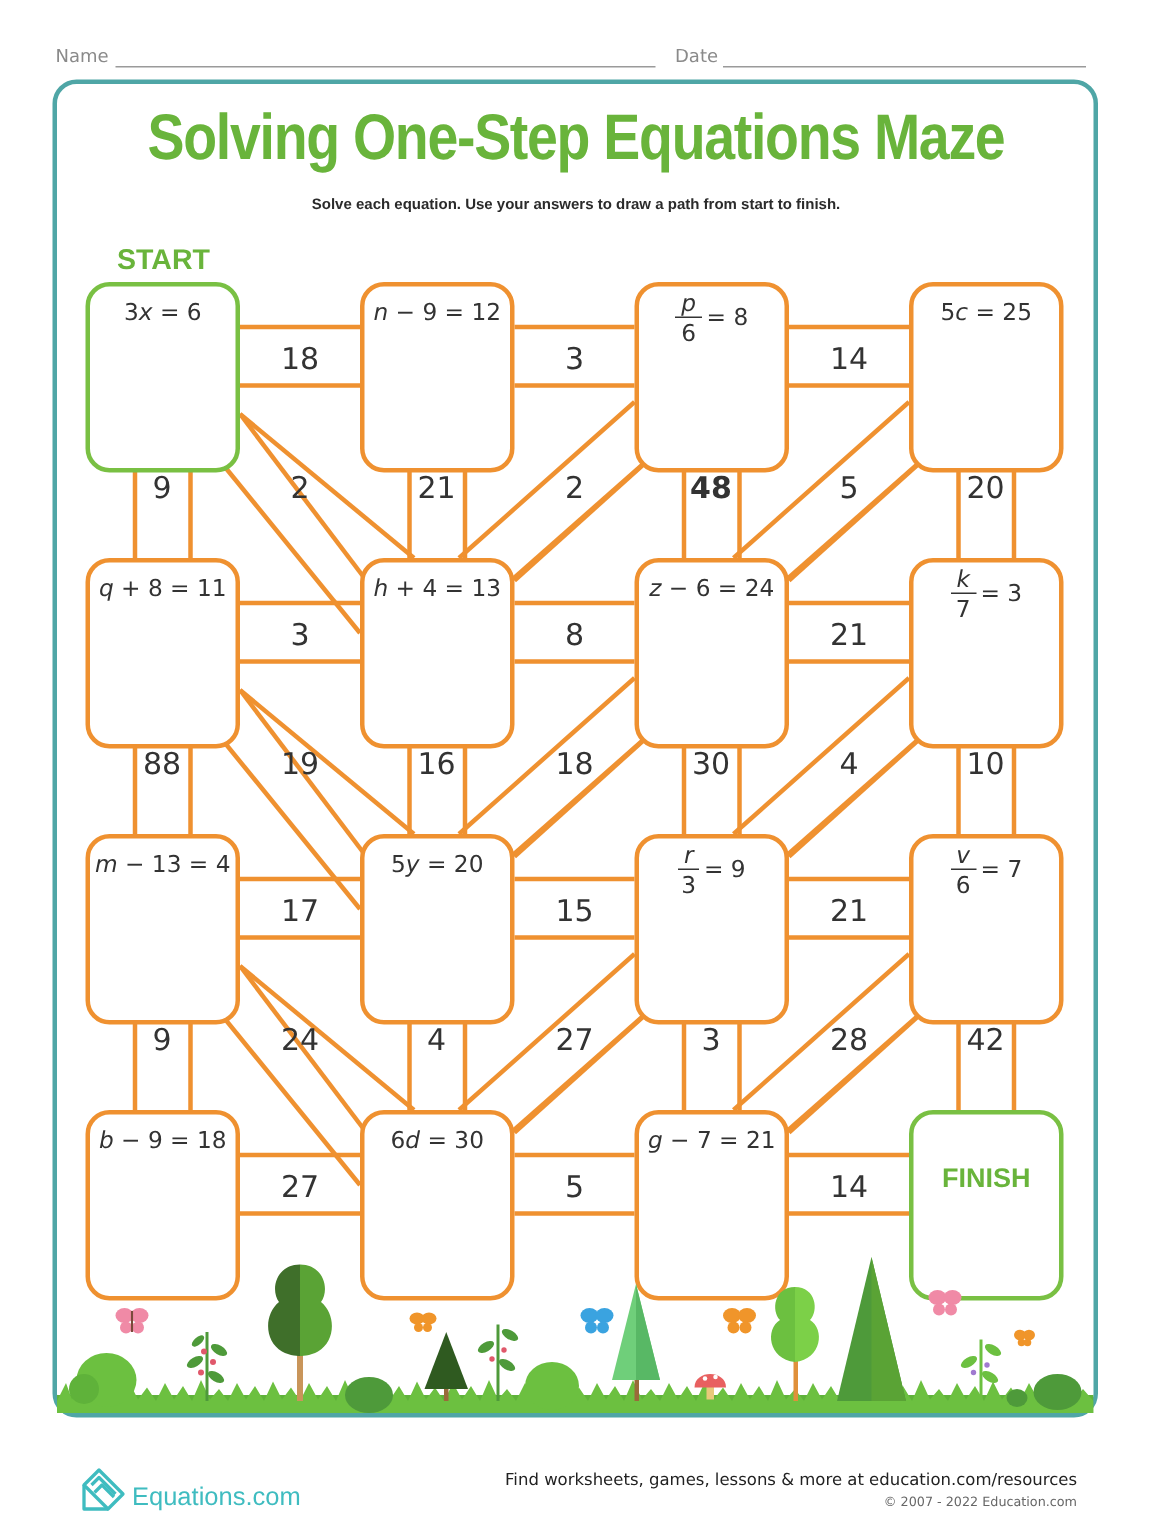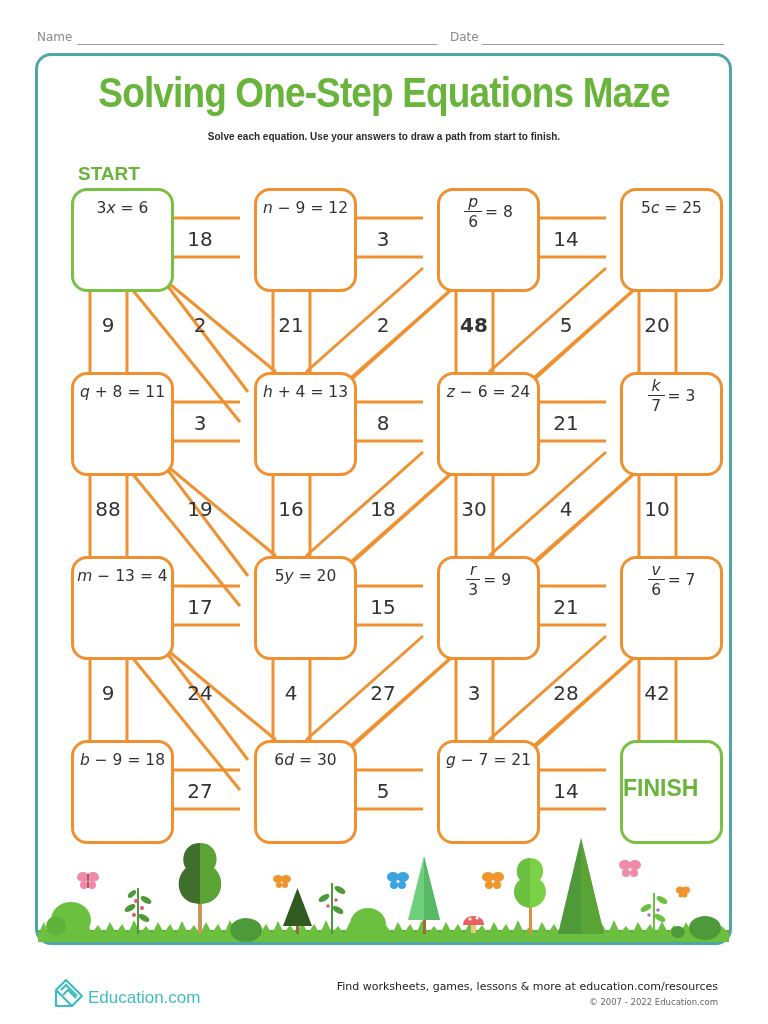--- a/index.html
+++ b/index.html
@@ -5,29 +5,29 @@
   html, body { margin: 0; padding: 0; background: #ffffff; }
   body { width: 768px; height: 1024px; position: relative; overflow: hidden; font-family: "Liberation Sans", sans-serif; }
   .namerow { position: absolute; top: 28px; left: 37px; width: 690px; height: 20px; font-family: "DejaVu Sans", sans-serif; font-size: 12px; color: #8a8a8a; }
   .namerow .lbl { position: absolute; top: 2px; }
   .namerow .line { position: absolute; top: 16px; height: 0; border-bottom: 1px solid #9a9a9a; }
   .frame { position: absolute; left: 35px; top: 53px; width: 697px; height: 892px; border: 3px solid #4fa6a6; border-radius: 16px; box-sizing: border-box; overflow: hidden; }
   .title { position: absolute; top: 68px; left: 0; width: 768px; text-align: center; font-family: "Liberation Sans", sans-serif; font-weight: bold; font-size: 43px; color: #69b43b; letter-spacing: -1px; transform: scaleX(0.86); transform-origin: center; }
   .subtitle { position: absolute; top: 131px; left: 0; width: 768px; text-align: center; font-family: "Liberation Sans", sans-serif; font-weight: bold; font-size: 10px; color: #2b2b2b; }
   .start-lbl { position: absolute; top: 163px; left: 78px; font-weight: bold; font-size: 19px; color: #69b43b; font-family: "Liberation Sans", sans-serif; }
   svg.maze { position: absolute; left: 0; top: 0; }
-  .box { position: absolute; width: 103px; height: 104px; border: 3px solid #ef9130; border-radius: 16px; background: #fff; box-sizing: border-box; margin-left: 14px; }
+  .box { position: absolute; width: 103px; height: 127px; border: 3px solid #ef9130; border-radius: 16px; background: #fff; box-sizing: border-box; }
   .box.green { border-color: #79c043; }
   .eq { position: absolute; top: 8px; left: 0; width: 100%; text-align: center; font-family: "DejaVu Sans", sans-serif; font-size: 15.5px; color: #333; white-space: nowrap; }
   .eq i { font-style: italic; }
   .frac { display: inline-block; vertical-align: middle; text-align: center; margin-right: 3px; }
   .frac .num { display: block; border-bottom: 1.5px solid #333; padding: 0 4px; line-height: 18px; font-style: italic; }
   .frac .den { display: block; line-height: 20px; }
   .frac-eq { position: absolute; top: 2px; left: 0; width: 100%; text-align: center; font-family: "DejaVu Sans", sans-serif; font-size: 15.5px; color: #333; }
-  .finish { position: absolute; top: 32px; width: 100%; text-align: left; font-weight: bold; font-size: 23px; color: #69b43b; font-family: "Liberation Sans", sans-serif; }
+  .finish { position: absolute; top: 32px; width: 100%; text-align: center; font-weight: bold; font-size: 18px; color: #69b43b; font-family: "Liberation Sans", sans-serif; }
   .num-lbl { position: absolute; font-family: "DejaVu Sans", sans-serif; font-size: 20px; color: #333; transform: translate(-50%, -50%); background: transparent; white-space: nowrap; }
   .scene { position: absolute; left: 38px; top: 838px; width: 691px; height: 104px; }
   .footer-logo { position: absolute; left: 52px; top: 976px; height: 34px; }
   .footer-logo .brand { position: absolute; left: 36px; top: 12px; font-family: "Liberation Sans", sans-serif; font-size: 17px; color: #3fbcc0; }
   .footer-text { position: absolute; right: 50px; top: 980px; font-family: "DejaVu Sans", sans-serif; font-size: 11px; color: #222; text-align: right; }
   .footer-copy { position: absolute; right: 50px; top: 997px; font-family: "DejaVu Sans", sans-serif; font-size: 8.5px; color: #666; text-align: right; }
 </style>
 </head>
 <body>
 
@@ -333,16 +333,16 @@
 
 <div class="footer-logo">
   <svg width="34" height="34" viewBox="0 0 34 34" style="position:absolute;left:0;top:0">
     <g fill="none" stroke="#3fbcc0" stroke-width="2.2" stroke-linejoin="round">
       <path d="M4 14 L14 4 L30 20 L20 30 Z"></path>
       <path d="M9 14 L14 9 L25 20"></path>
       <path d="M11 19 L16 14 L24 22"></path>
       <path d="M4 14 L4 30 L20 30"></path>
     </g>
   </svg>
-  <span class="brand">Education.com</span>
+  <span class="brand">Equations.com</span>
 </div>
 <div class="footer-text">Find worksheets, games, lessons &amp; more at education.com/resources</div>
 <div class="footer-copy">© 2007 - 2022 Education.com</div>
 
 </body></html>

